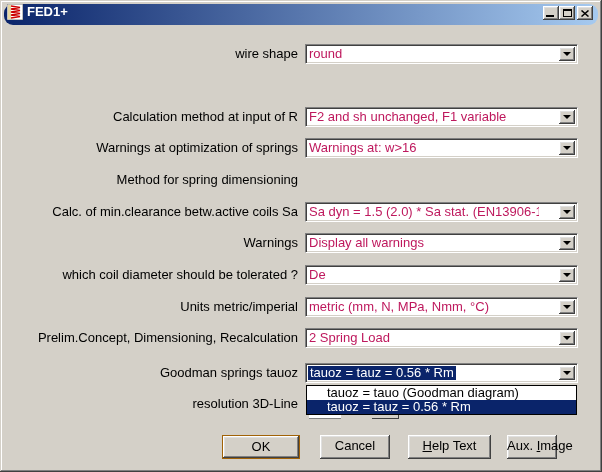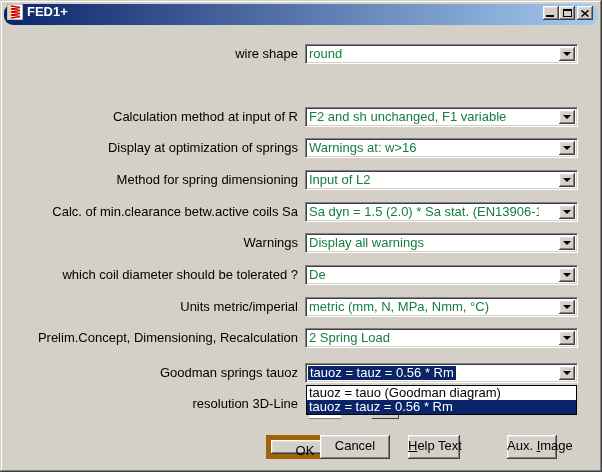--- a/index.html
+++ b/index.html
@@ -39,60 +39,59 @@
     position:absolute;right:304px;top:0;height:20px;line-height:20px;
     font-size:13px;color:#000;white-space:nowrap;
   }
   .combo{
     position:absolute;left:305px;top:0;width:273px;height:20px;background:#FFFFFF;
     border:1px solid;border-color:#808080 #FFFFFF #FFFFFF #808080;
     box-shadow: inset 1px 1px 0 #404040, inset -1px -1px 0 #D4D0C8;
   }
   .combo-text{
     position:absolute;left:3px;top:2px;height:14px;line-height:14px;
-    font-size:13px;color:#15803d;white-space:nowrap;max-width:230px;overflow:hidden;
+    font-size:13px;color:#be185d;white-space:nowrap;max-width:230px;overflow:hidden;
   }
   .combo-text.selected{background:#0A246A;color:#FFFFFF;padding:0 2px;left:2px;}
   .combo-arrow{
     position:absolute;top:2px;right:2px;bottom:2px;width:16px;background:#D4D0C8;
     box-shadow: inset -1px -1px 0 #404040, inset 1px 1px 0 #FFFFFF,
                 inset -2px -2px 0 #808080, inset 2px 2px 0 #DFDFDF;
     display:flex;align-items:center;justify-content:center;
   }
   .arrow-tri{width:0;height:0;border-left:4px solid transparent;border-right:4px solid transparent;border-top:4px solid #000;}
 
   
   .droplist{
     position:absolute;left:306px;top:385px;width:271px;height:30px;
     background:#FFFFFF;border:1px solid #000;z-index:5;
   }
-  .dropitem{height:14px;line-height:14px;font-size:13px;padding-left:2px;color:#000;white-space:nowrap;}
+  .dropitem{height:14px;line-height:14px;font-size:13px;padding-left:20px;color:#000;white-space:nowrap;}
   .dropitem.highlighted{background:#0A246A;color:#FFFFFF;}
 
   
   .sliver-edit{position:absolute;left:309px;top:415px;width:32px;height:4px;background:#FFFFFF;border-bottom:1px solid #808080;z-index:1;}
   .sliver-btn{position:absolute;left:372px;top:415px;width:27px;height:4px;background:#D4D0C8;box-shadow:inset -1px -1px 0 #404040;z-index:1;}
 
   
   .pushbtn{
     position:absolute;top:435px;height:24px;background:#D4D0C8;
     font-size:13px;color:#000;text-align:center;line-height:22px;
     box-shadow: inset -1px -1px 0 #404040, inset 1px 1px 0 #FFFFFF,
                 inset -2px -2px 0 #808080, inset 2px 2px 0 #DFDFDF;
     white-space:nowrap;
   }
   .pushbtn.default{
-    border:5px solid #a16207;line-height:21px;
-    box-shadow: inset -1px -1px 0 #404040, inset 1px 1px 0 #FFFFFF,
-                inset -2px -2px 0 #808080, inset 2px 2px 0 #DFDFDF;
-    margin-left: 44px;
+    border:1px solid #a16207;line-height:21px;
+    box-shadow: inset -1px -1px 0 #404040, inset 1px 1px 0 #FFFFFF,
+                inset -2px -2px 0 #808080, inset 2px 2px 0 #DFDFDF;
   }
   .btn-ok{left:222px;width:78px;}
   .btn-cancel{left:320px;width:70px;}
-  .btn-help{left:408px;width:52px;}
+  .btn-help{left:408px;width:83px;}
   .btn-aux{left:507px;width:50px;}
 </style>
 </head>
 <body>
 
 <div class="window">
 
   <div class="titlebar">
     <svg class="app-icon" viewBox="0 0 16 16">
       <rect x="0" y="0" width="16" height="16" fill="#FFFFFF" stroke="#808080" stroke-width="1"></rect>
@@ -128,37 +127,31 @@
     <span class="field-label">Calculation method at input of R</span>
     <div class="combo">
       <span class="combo-text">F2 and sh unchanged, F1 variable</span>
       <span class="combo-arrow">
           <span class="arrow-tri"></span>
         </span>
     </div>
   </div>
 
   <div class="row" style="top:138px">
-    <span class="field-label">Display at optimization of springs</span>
+    <span class="field-label">Warnings at optimization of springs</span>
     <div class="combo">
       <span class="combo-text">Warnings at: w&gt;16</span>
       <span class="combo-arrow">
           <span class="arrow-tri"></span>
         </span>
     </div>
   </div>
 
   <div class="row" style="top:170px">
     <span class="field-label">Method for spring dimensioning</span>
-    <div class="combo">
-      <span class="combo-text">Input of L2</span>
-      <span class="combo-arrow">
-          <span class="arrow-tri"></span>
-        </span>
-    </div>
   </div>
 
   <div class="row" style="top:202px">
     <span class="field-label">Calc. of min.clearance betw.active coils Sa</span>
     <div class="combo">
       <span class="combo-text">Sa dyn = 1.5 (2.0) * Sa stat. (EN13906-1)</span>
       <span class="combo-arrow">
           <span class="arrow-tri"></span>
         </span>
     </div>

